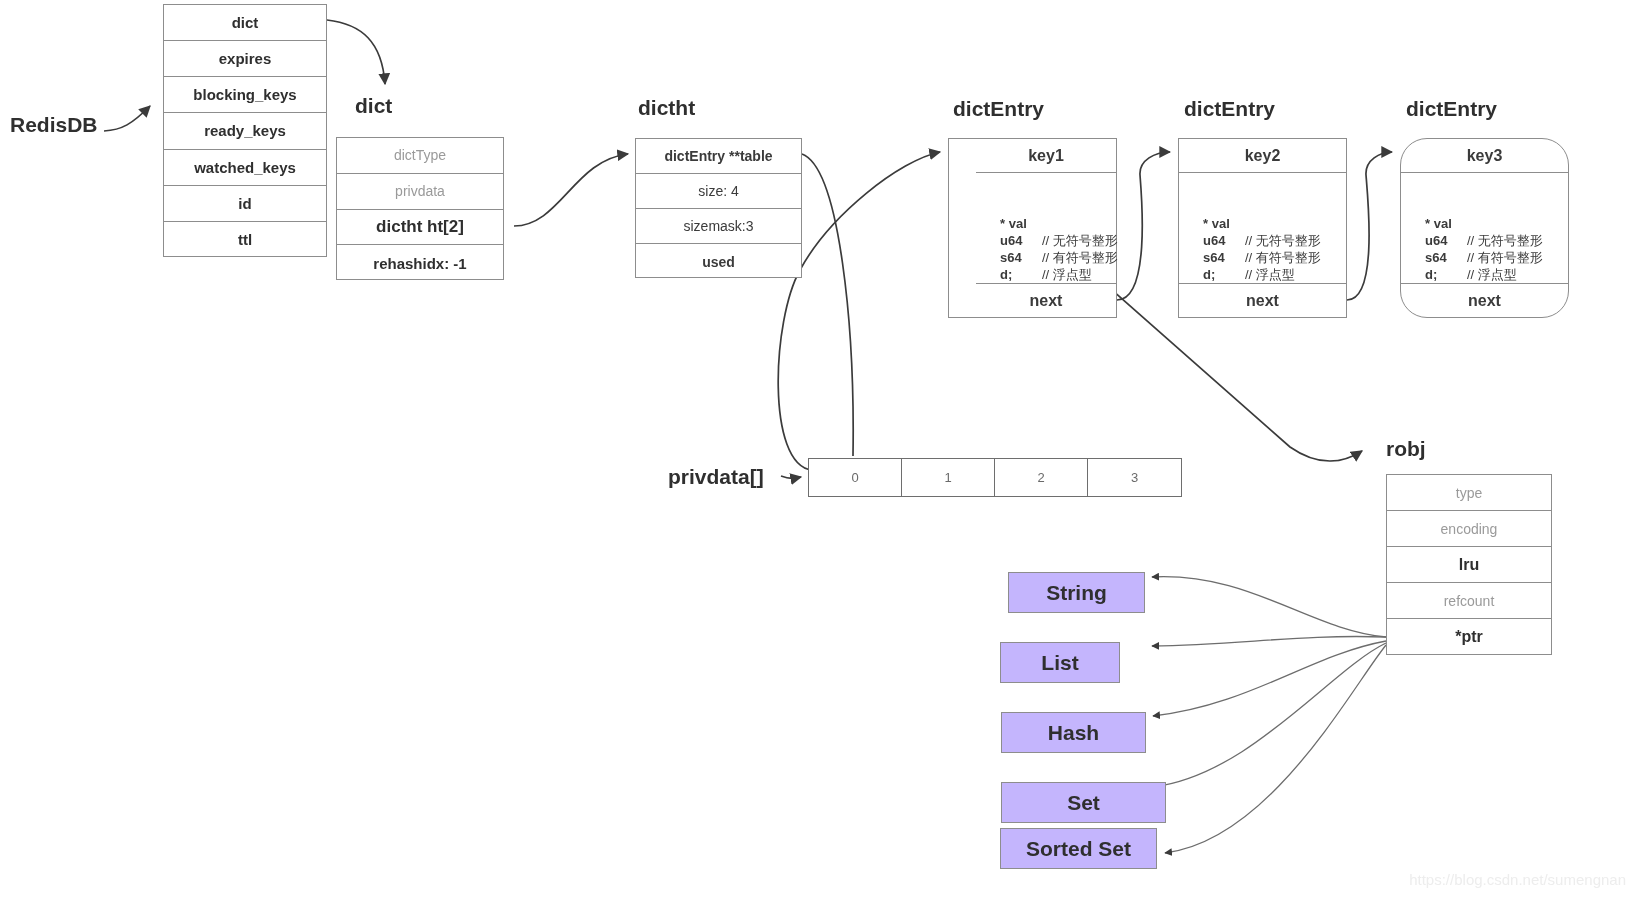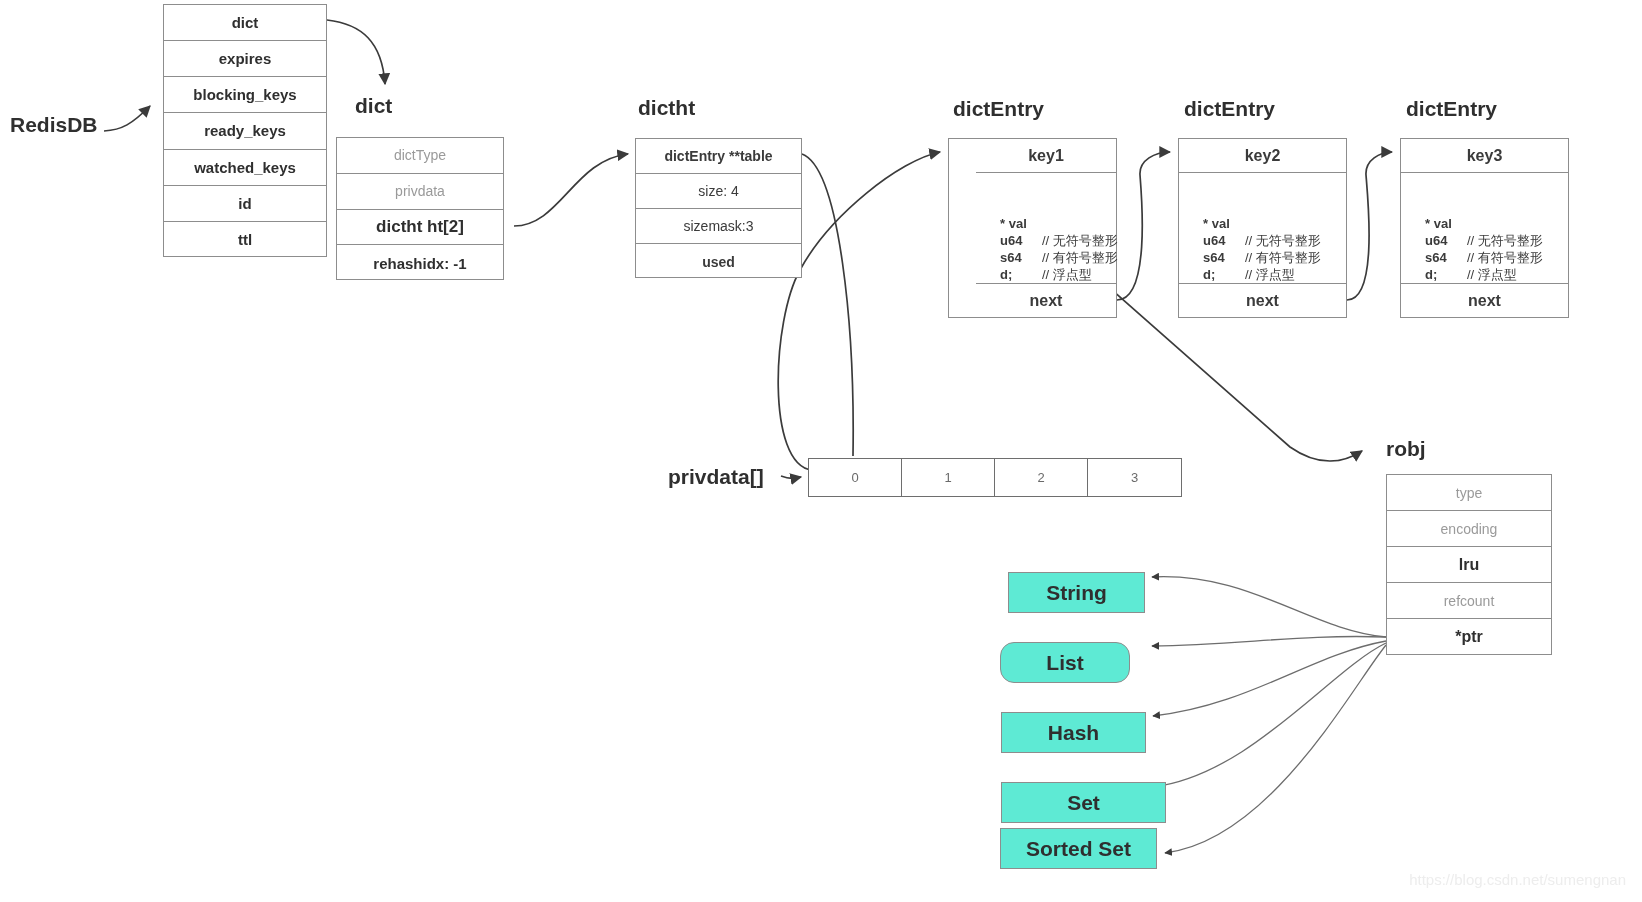--- a/index.html
+++ b/index.html
@@ -44,35 +44,35 @@
                display:flex;align-items:center;justify-content:center;box-sizing:border-box;}
   .de-box .mid{height:111px;border-bottom:1px solid #8d8d8d;box-sizing:border-box;
                display:flex;flex-direction:column;justify-content:flex-end;padding-left:24px;}
   .de-box .nxt{height:34px;font-size:16px;font-weight:bold;
                display:flex;align-items:center;justify-content:center;box-sizing:border-box;}
   .de-box .vline{font-size:13px;line-height:17px;white-space:nowrap;color:#3b3b3b;font-weight:bold;}
   .de-box .vline .c{display:inline-block;width:42px;}
   .de-box .vline .cmt{color:#3b3b3b;font-weight:normal;}
   #de1{left:948px;padding-left:27px;}
   #de2{left:1178px;}
-  #de3{left:1400px;}
+  #de3{left:1400px;border-radius:27px;}
 
   
   #entry-array{position:absolute;left:808px;top:458px;height:39px;display:flex;
                border:1px solid #6e6e6e;box-sizing:border-box;background:#fff;}
   #entry-array .cell{width:93px;border-right:1px solid #6e6e6e;box-sizing:border-box;
                      display:flex;align-items:center;justify-content:center;font-size:13px;color:#6a6a6a;}
   #entry-array .cell:last-child{border-right:none;}
 
   
   #robj-box{left:1386px;top:474px;width:166px;height:181px;}
   #robj-box .row{height:36px;font-size:14px;}
 
   
-  .type-box{position:absolute;height:41px;border:1px solid #8d8d8d;background:#5eead4;
+  .type-box{position:absolute;height:41px;border:1px solid #8d8d8d;background:#c4b5fd;
             box-sizing:border-box;display:flex;align-items:center;justify-content:center;
             font-size:21px;font-weight:bold;color:#2f2f2f;}
 
   
   #watermark{position:absolute;right:16px;bottom:14px;font-size:15px;color:#ededed;white-space:nowrap;}
 </style>
 </head>
 <body>
 
 <div class="canvas">
@@ -219,20 +219,20 @@
 
   <div class="box" id="robj-box">
     <div class="row dim">type</div>
     <div class="row dim">encoding</div>
     <div class="row bold" style="font-size:16px;">lru</div>
     <div class="row dim">refcount</div>
     <div class="row bold" style="font-size:16px;">*ptr</div>
   </div>
 
   <div class="type-box" id="t-string" style="left:1008px;top:572px;width:137px;">String</div>
-  <div class="type-box" id="t-list" style="left:1000px;top:642px;width:130px;border-radius:14px;">List</div>
+  <div class="type-box" id="t-list" style="left:1000px;top:642px;width:120px;">List</div>
   <div class="type-box" id="t-hash" style="left:1001px;top:712px;width:145px;">Hash</div>
   <div class="type-box" id="t-set" style="left:1001px;top:782px;width:165px;">Set</div>
   <div class="type-box" id="t-sortedset" style="left:1000px;top:828px;width:157px;">Sorted Set</div>
 
   <div id="watermark">https://blog.csdn.net/sumengnan</div>
 
 </div>
 
 </body></html>

